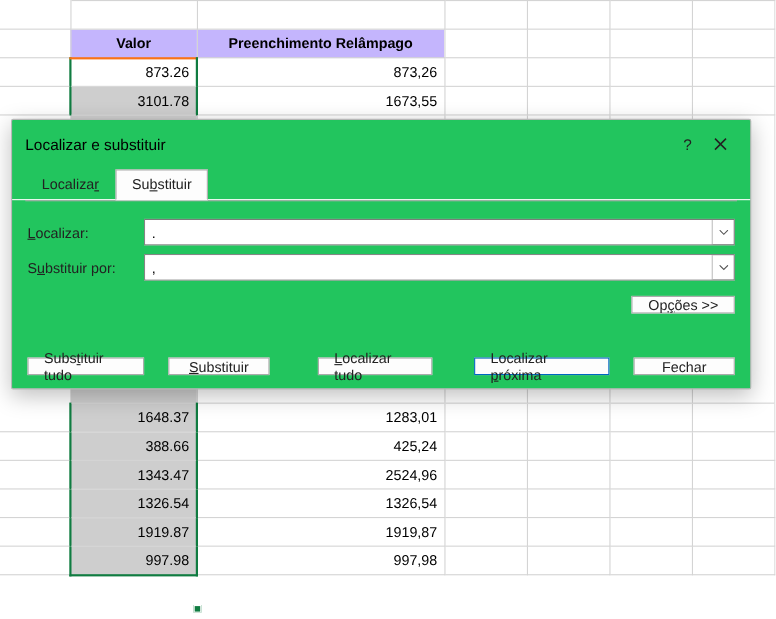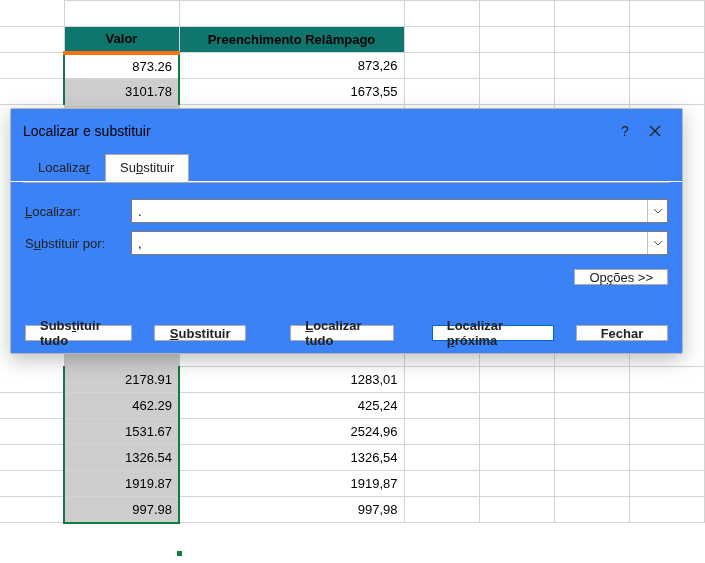--- a/index.html
+++ b/index.html
@@ -27,50 +27,50 @@
     border: 1px solid #d4d4d4;
     height: 26px;
     padding: 0 6px;
     text-align: right;
     color: #000;
     background: #fff;
   }
   .grid .toprow td { height: 26px; }
   .grid .leftpad { width: 64px; border-left: none; border-top: none; }
   .grid .hdr {
-    background: #0f766e;
+    background: #c4b5fd;
     font-weight: 700;
     text-align: center;
     color: #000;
   }
   .grid .colA { width: 115px; }
   .grid .colB { width: 225px; }
   .grid .blank { background: #fff; }
   .grid .sel { background: #cecece; }
   .grid .selbox-r { border-right: 2px solid #107c41; }
   .grid .selbox-l { border-left: 2px solid #107c41; }
-  .grid .selbox-t { border-top: 4px solid #f97316; }
+  .grid .selbox-t { border-top: 2px solid #f97316; }
   .grid .selbox-b { border-bottom: 2px solid #107c41; }
   .grid .midgap td { height: 262px; border-left: none; border-right:1px solid #d4d4d4; }
   .grid .r1 .colA { background:#fff; }
   .handle {
     position:absolute;
     width:7px; height:7px;
     background:#107c41;
     border:1px solid #fff;
   }
 
   
   .dialog {
     position: absolute;
     left: 10px;
     top: 108px;
     width: 673px;
     height: 246px;
-    background: #3b82f6;
+    background: #22c55e;
     border: 1px solid #b7b7b7;
     box-shadow: 0 6px 20px rgba(0,0,0,0.25);
     border-radius: 2px;
   }
   .dlg-title {
     padding: 9px 12px 0 12px;
     height: 34px;
     display: flex;
     align-items: center;
   }
@@ -155,21 +155,20 @@
   .btn.primary {
     border:1px solid #0067c0;
     margin-left:16px;
   }
   .btnbar {
     position:absolute;
     left:0; right:0; bottom:12px;
     display:flex;
     padding: 0 14px;
     gap: 22px;
-    font-weight: bold;
   }
   .btnbar .gapflex { flex:1; }
 </style>
 </head>
 <body>
 
 <div class="grid">
 <table>
   <colgroup>
     <col class="leftpad">
@@ -222,39 +221,39 @@
     <td class="leftpad" style="border:none"></td>
     <td class="sel selbox-l selbox-r" style="border-top:none;border-bottom:none"></td>
     <td style="border-top:none;border-bottom:none"></td>
     <td style="border-top:none;border-bottom:none"></td>
     <td style="border-top:none;border-bottom:none"></td>
     <td style="border-top:none;border-bottom:none"></td>
     <td style="border-top:none;border-bottom:none"></td>
   </tr>
   <tr>
     <td class="leftpad"></td>
-    <td class="colA sel selbox-l selbox-r">2178.91</td>
+    <td class="colA sel selbox-l selbox-r">1648.37</td>
     <td>1283,01</td>
     <td></td>
           <td></td>
           <td></td>
           <td></td>
   </tr>
   <tr>
     <td class="leftpad"></td>
-    <td class="colA sel selbox-l selbox-r">462.29</td>
+    <td class="colA sel selbox-l selbox-r">388.66</td>
     <td>425,24</td>
     <td></td>
           <td></td>
           <td></td>
           <td></td>
   </tr>
   <tr>
     <td class="leftpad"></td>
-    <td class="colA sel selbox-l selbox-r">1531.67</td>
+    <td class="colA sel selbox-l selbox-r">1343.47</td>
     <td>2524,96</td>
     <td></td>
           <td></td>
           <td></td>
           <td></td>
   </tr>
   <tr>
     <td class="leftpad"></td>
     <td class="colA sel selbox-l selbox-r">1326.54</td>
     <td>1326,54</td>

